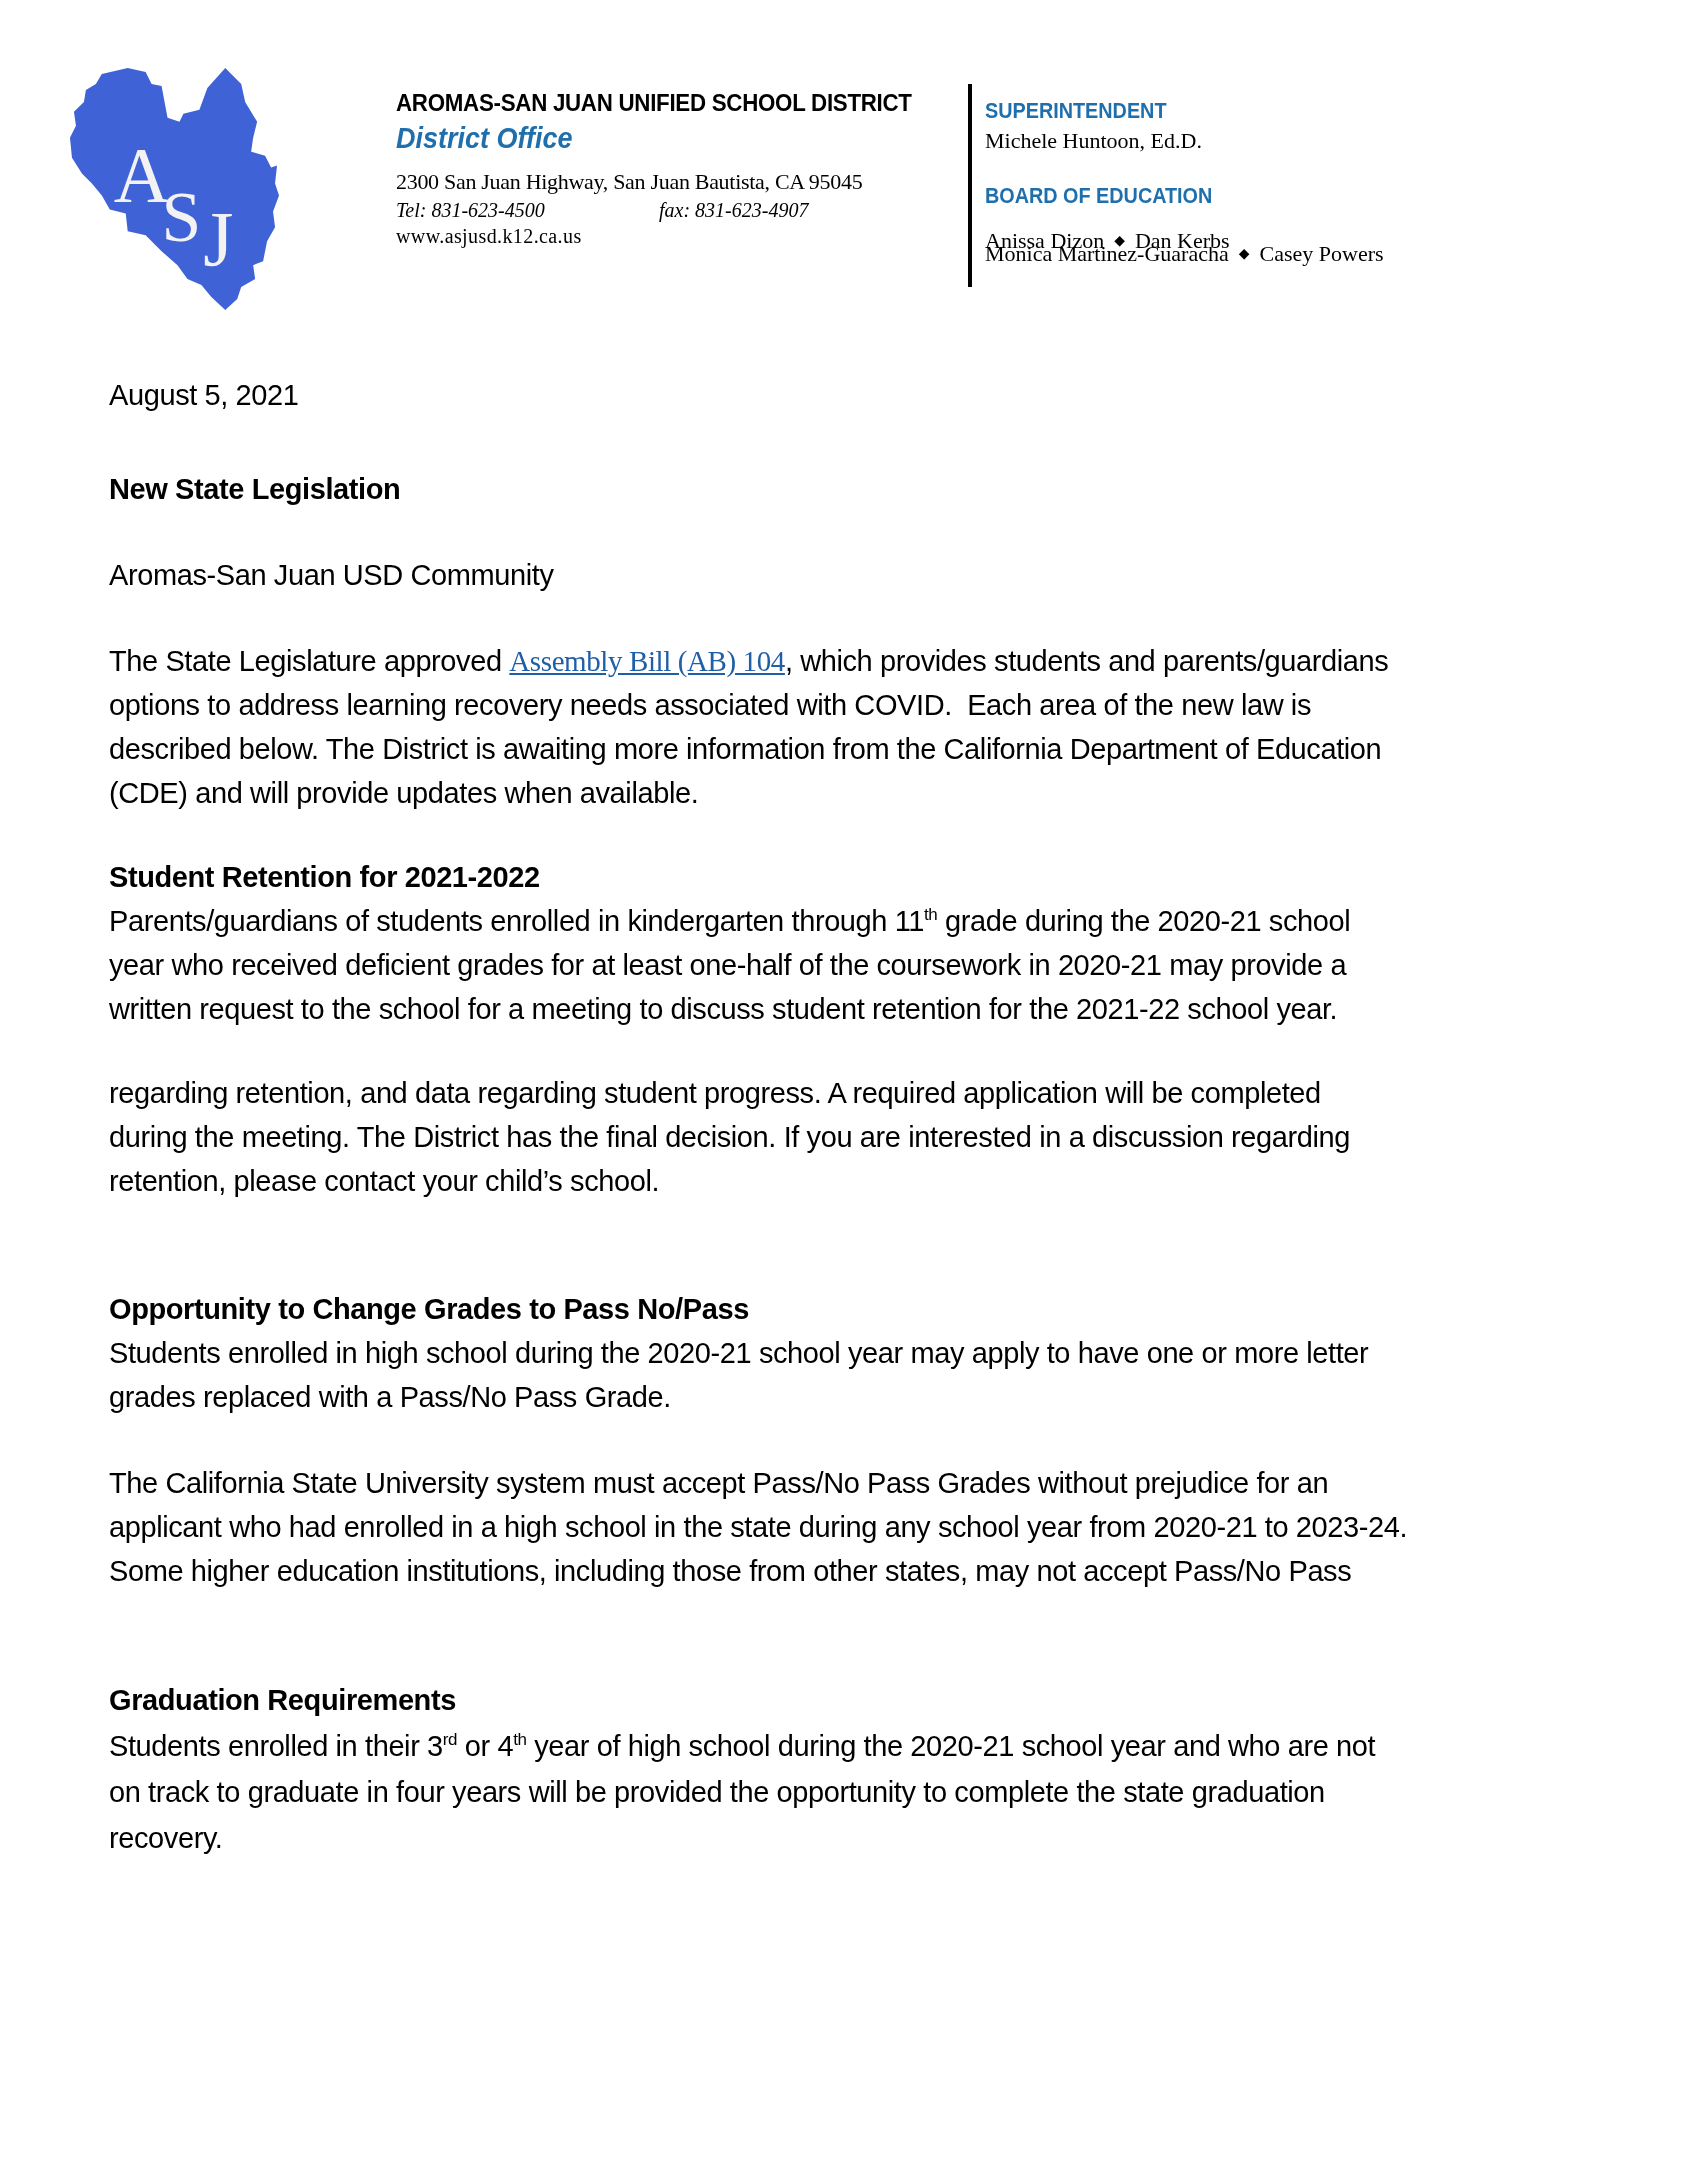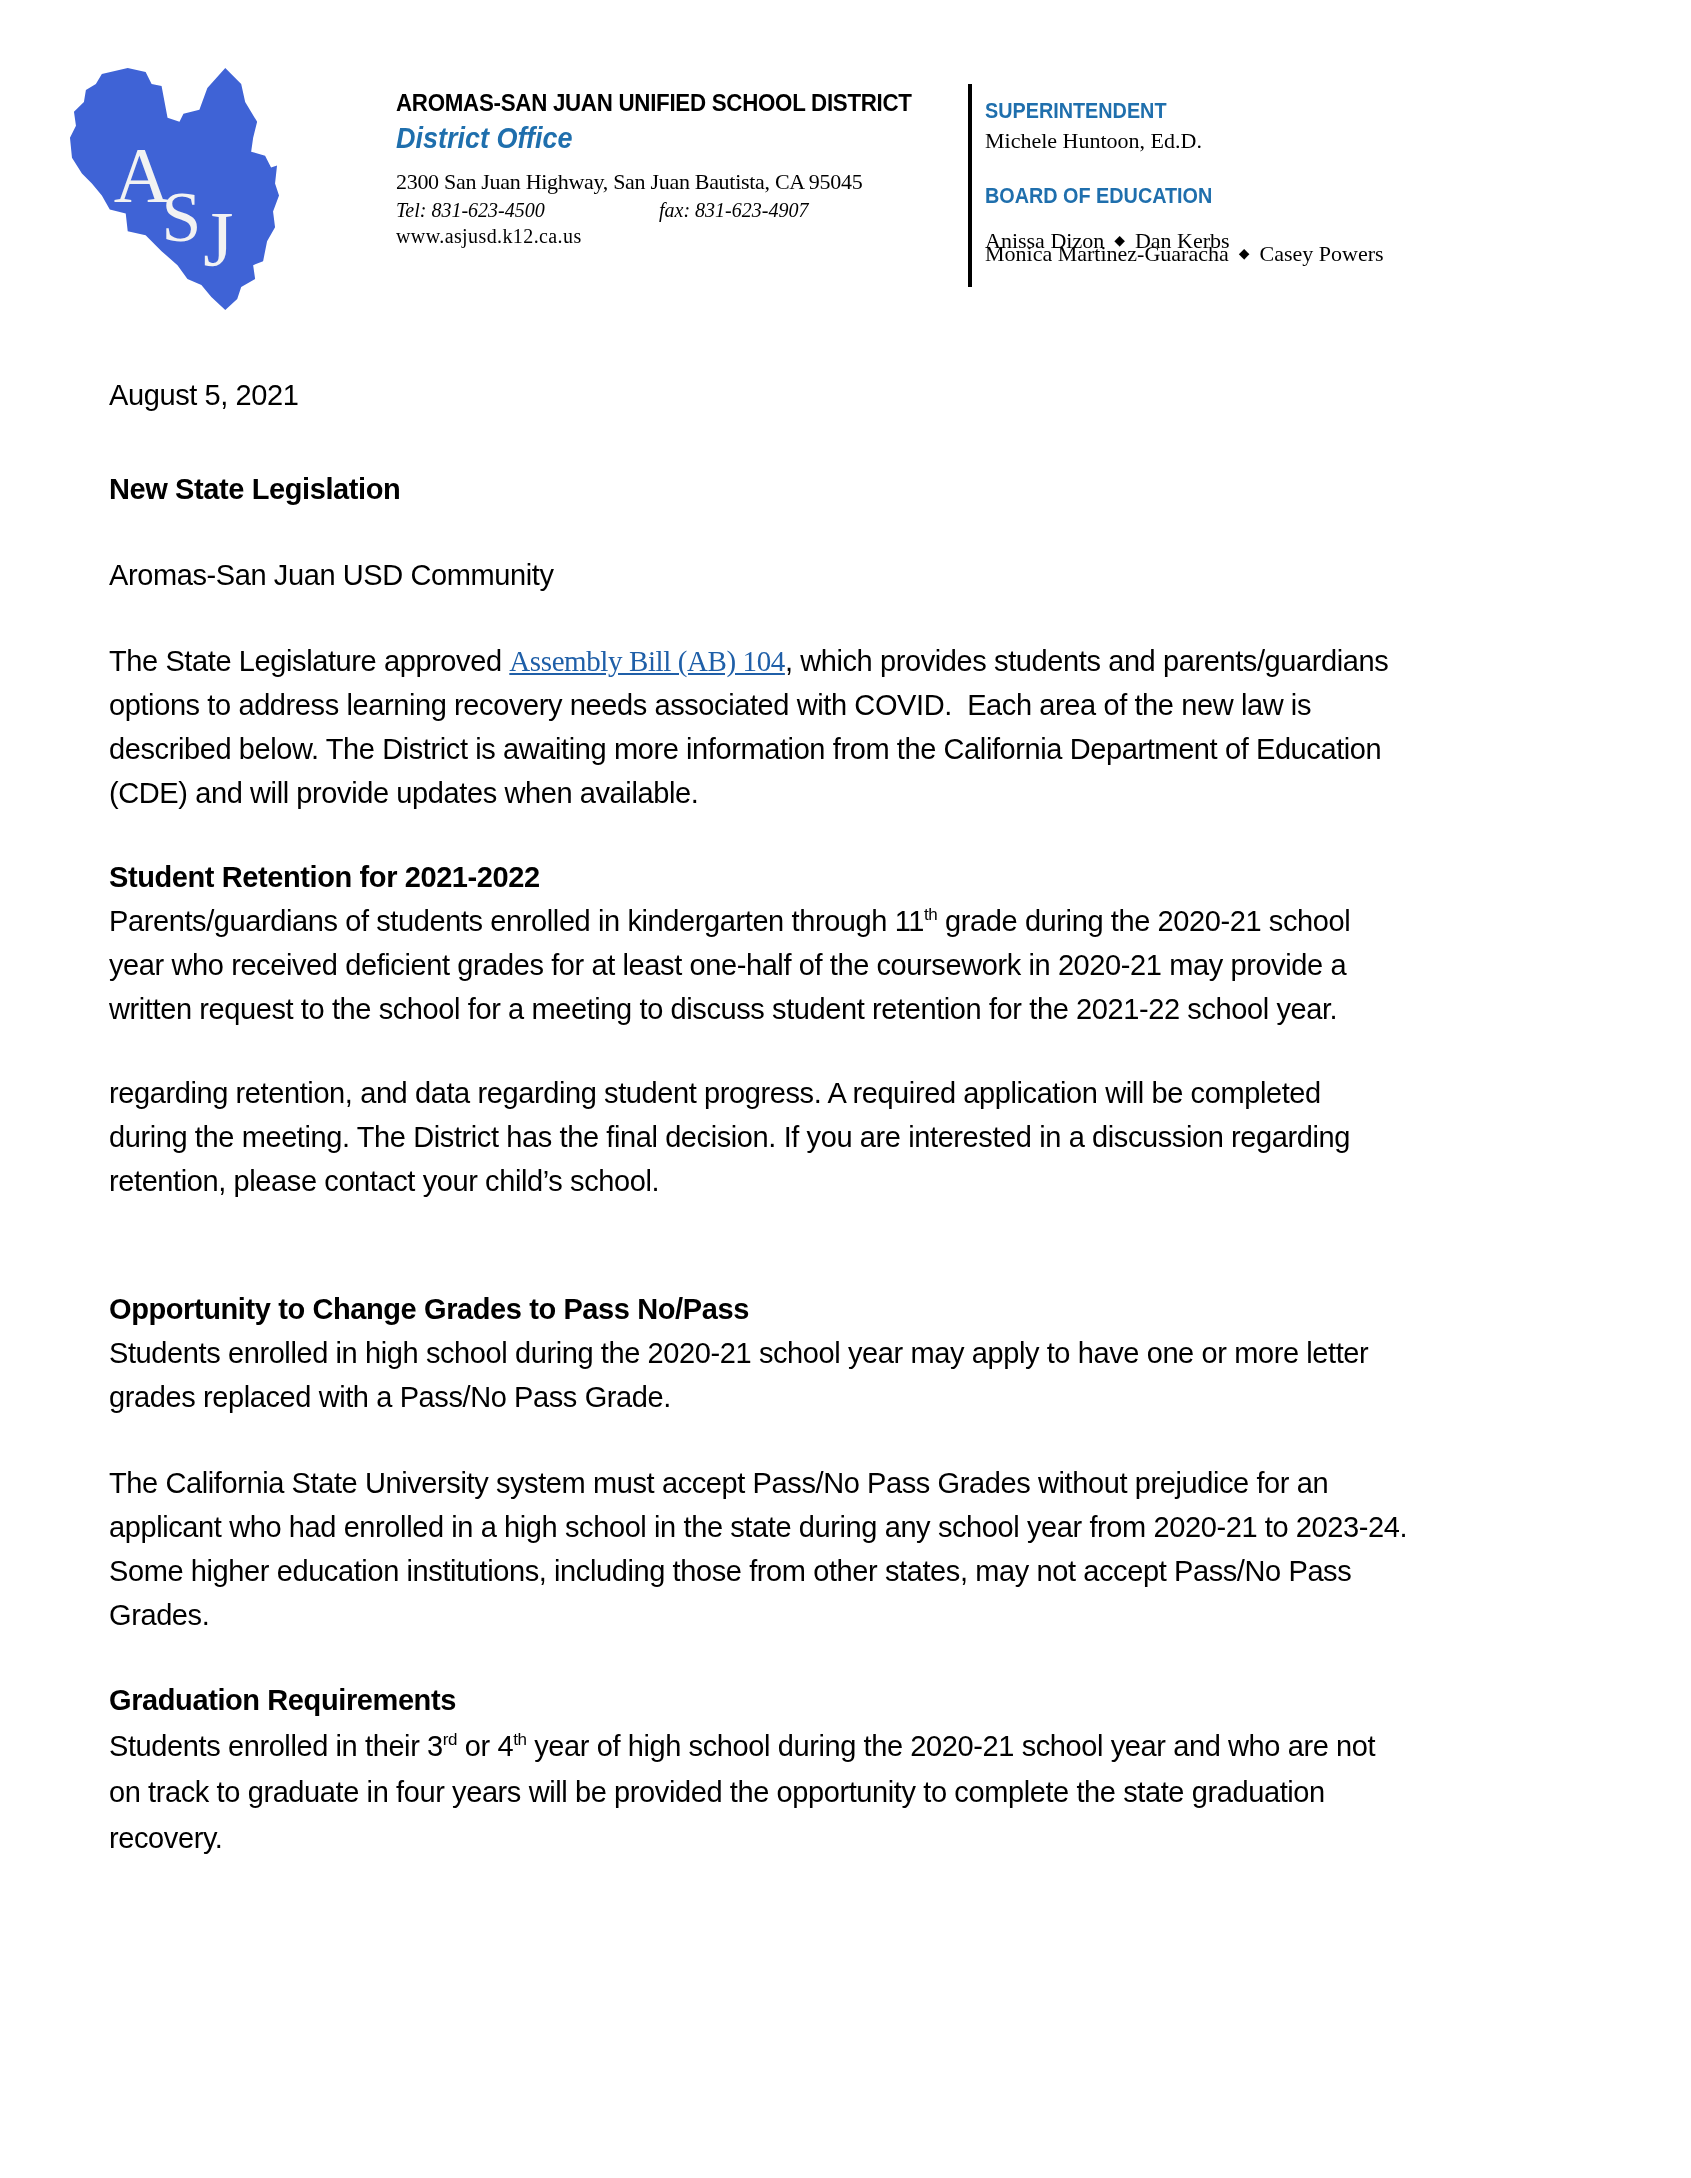--- a/index.html
+++ b/index.html
@@ -83,21 +83,20 @@
 
   <div class="abs para" style="top:1278px;">
     <div class="heading">Opportunity to Change Grades to Pass No/Pass</div>
     <div>Students enrolled in high school during the 2020-21 school year may apply to have one or more letter</div>
     <div>grades replaced with a Pass/No Pass Grade.</div>
   </div>
   <div class="abs para" style="top:1452px;">
     <div>The California State University system must accept Pass/No Pass Grades without prejudice for an</div>
     <div>applicant who had enrolled in a high school in the state during any school year from 2020-21 to 2023-24.</div>
     <div>Some higher education institutions, including those from other states, may not accept Pass/No Pass</div>
-    <div>Grades.</div>
   </div>
 
   <div class="abs para" style="top:1668px;line-height:46px;">
     <div class="heading">Graduation Requirements</div>
     <div><span>Students enrolled in their 3</span><sup>rd</sup><span> or 4</span><sup>th</sup><span> year of high school during the 2020-21 school year and who are not</span></div>
     <div>on track to graduate in four years will be provided the opportunity to complete the state graduation</div>
     <div>recovery.</div>
   </div>
 </div>
 

